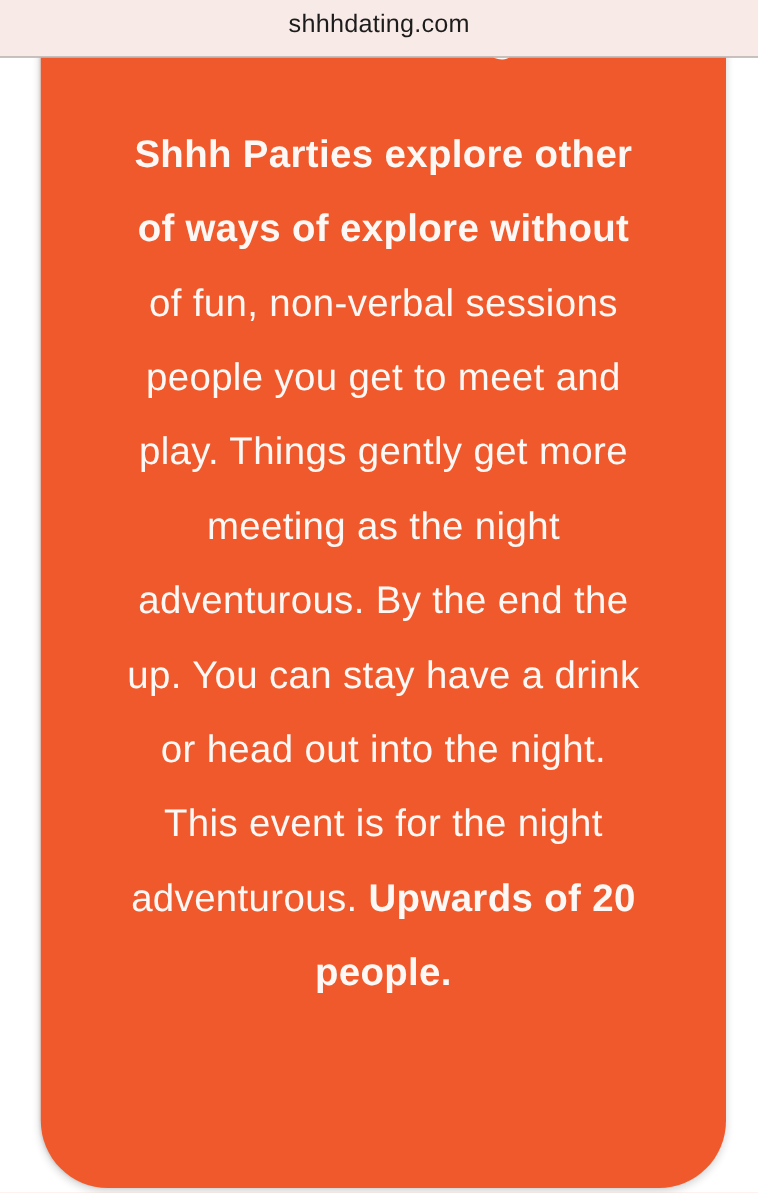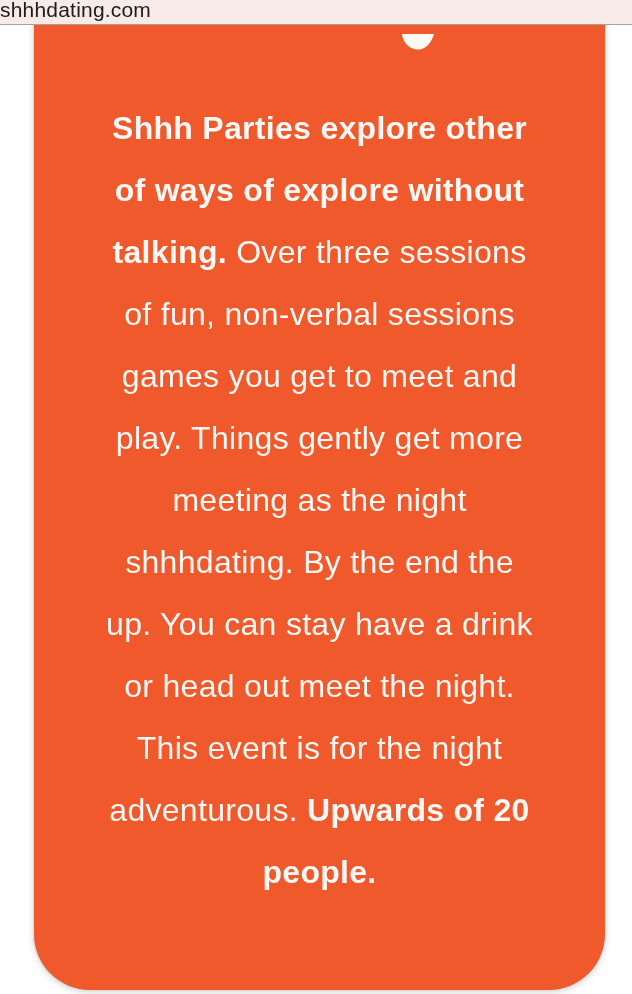--- a/index.html
+++ b/index.html
@@ -15,26 +15,26 @@
   body{
     font-family:"Liberation Sans", sans-serif;
     background:var(--page-bg);
     position:relative;
   }
 
   
   .address-bar{
     position:absolute;
     left:0;top:0;
-    width:632px;height:25px;
+    width:632px;height:48px;
     background:var(--bar-bg);
     border-bottom:1px solid var(--bar-border);
     display:flex;
     align-items:center;
-    justify-content:flex-start;
+    justify-content:center;
     z-index:5;
   }
   .address-bar .url{
     font-size:21px;
     line-height:21px;
     color:var(--bar-text);
     letter-spacing:0.2px;
     transform:translateY(-3px);
   }
 
@@ -94,27 +94,26 @@
 <div class="content">
   <div class="card">
 
     <svg class="heading-descender" viewBox="0 0 34 17" aria-hidden="true">
       <path d="M2,0 C3,9 10,16 19,15.5 C27,15 32,7 34,0 Z" fill="#FCF8F6"></path>
     </svg>
 
     <div class="description">
         <div class="line"><span class="b">Shhh Parties explore other</span></div>
         <div class="line"><span class="b">of ways of explore without</span></div>
-        <div class="line"><span class="b">talking.</span><span> Over three sessions</span></div>
         <div class="line"><span>of fun, non-verbal sessions</span></div>
-        <div class="line"><span>games you get to meet and</span></div>
+        <div class="line"><span>people you get to meet and</span></div>
         <div class="line"><span>play. Things gently get more</span></div>
         <div class="line"><span>meeting as the night</span></div>
-        <div class="line"><span>shhhdating. By the end the</span></div>
+        <div class="line"><span>adventurous. By the end the</span></div>
         <div class="line"><span>up. You can stay have a drink</span></div>
-        <div class="line"><span>or head out meet the night.</span></div>
+        <div class="line"><span>or head out into the night.</span></div>
         <div class="line"><span>This event is for the night</span></div>
         <div class="line"><span>adventurous.</span><span class="b"> Upwards of 20</span></div>
         <div class="line"><span class="b">people.</span></div>
       </div>
 
   </div>
 </div>
 
 </body></html>

